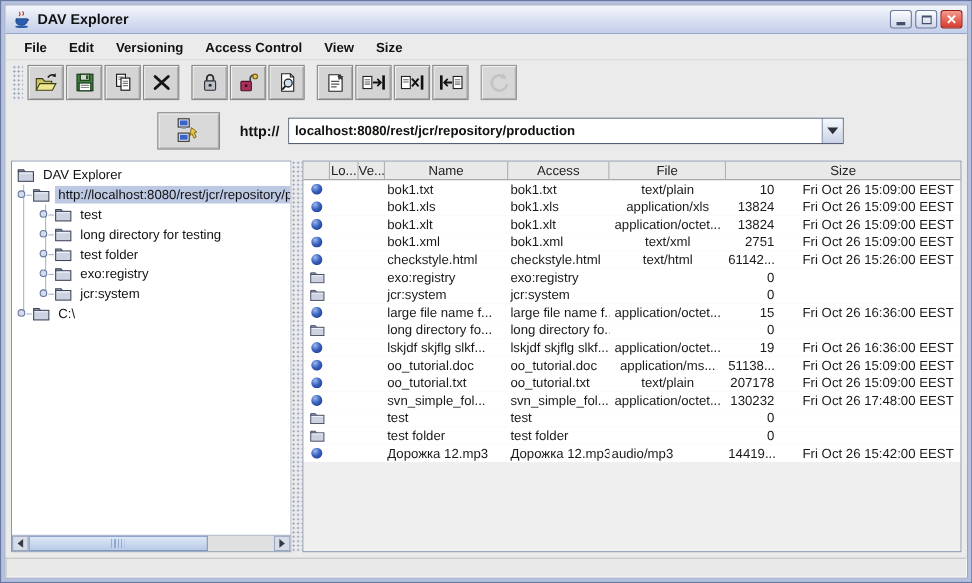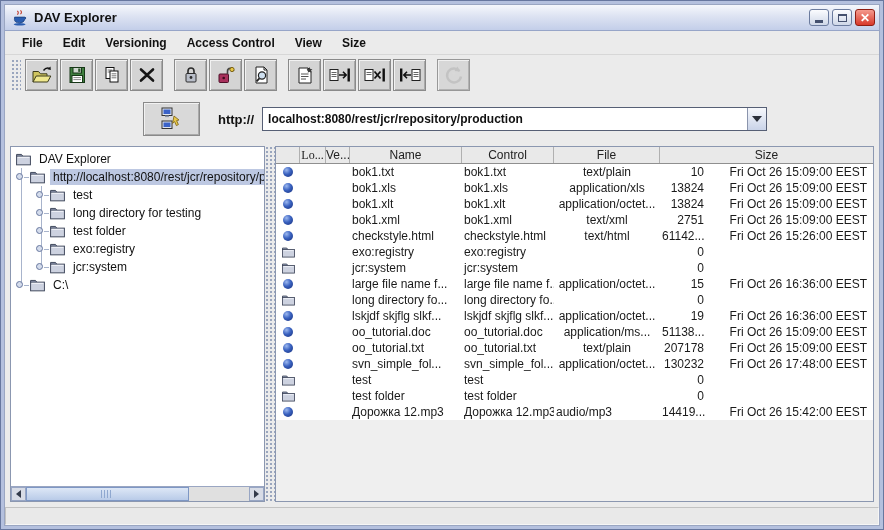--- a/index.html
+++ b/index.html
@@ -372,24 +372,24 @@
           </div>
           <div class="sb-btn">
               <span class="tri-right"></span>
             </div>
         </div>
       </div>
       <div class="splitter"></div>
       <div class="table-panel">
         <div class="t-header">
             <div class="t-hcell" style="width: 24px;"></div>
-            <div class="t-hcell" style="width: 26px; font-family: Liberation Serif, serif;">Lo...</div>
+            <div class="t-hcell" style="width: 26px;">Lo...</div>
             <div class="t-hcell" style="width: 24px;">Ve...</div>
             <div class="t-hcell" style="width: 112px;">Name</div>
-            <div class="t-hcell" style="width: 92px;">Control</div>
+            <div class="t-hcell" style="width: 92px;">Access</div>
             <div class="t-hcell" style="width: 106px;">File</div>
             <div class="t-hcell" style="width: 46px;">Size</div>
           </div>
         <div class="t-body">
             <div class="t-row">
               <div class="t-cell icon-cell" style="width: 24px; text-align: center;">
                 <span class="ball"></span>
               </div>
               <div class="t-cell" style="width: 26px; text-align: left;"></div>
               <div class="t-cell" style="width: 24px; text-align: left;"></div>

